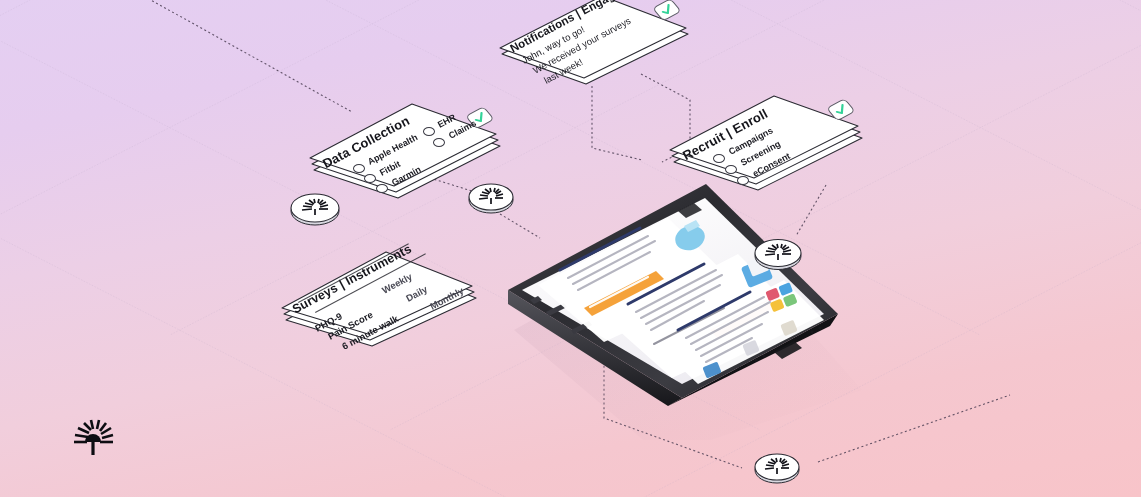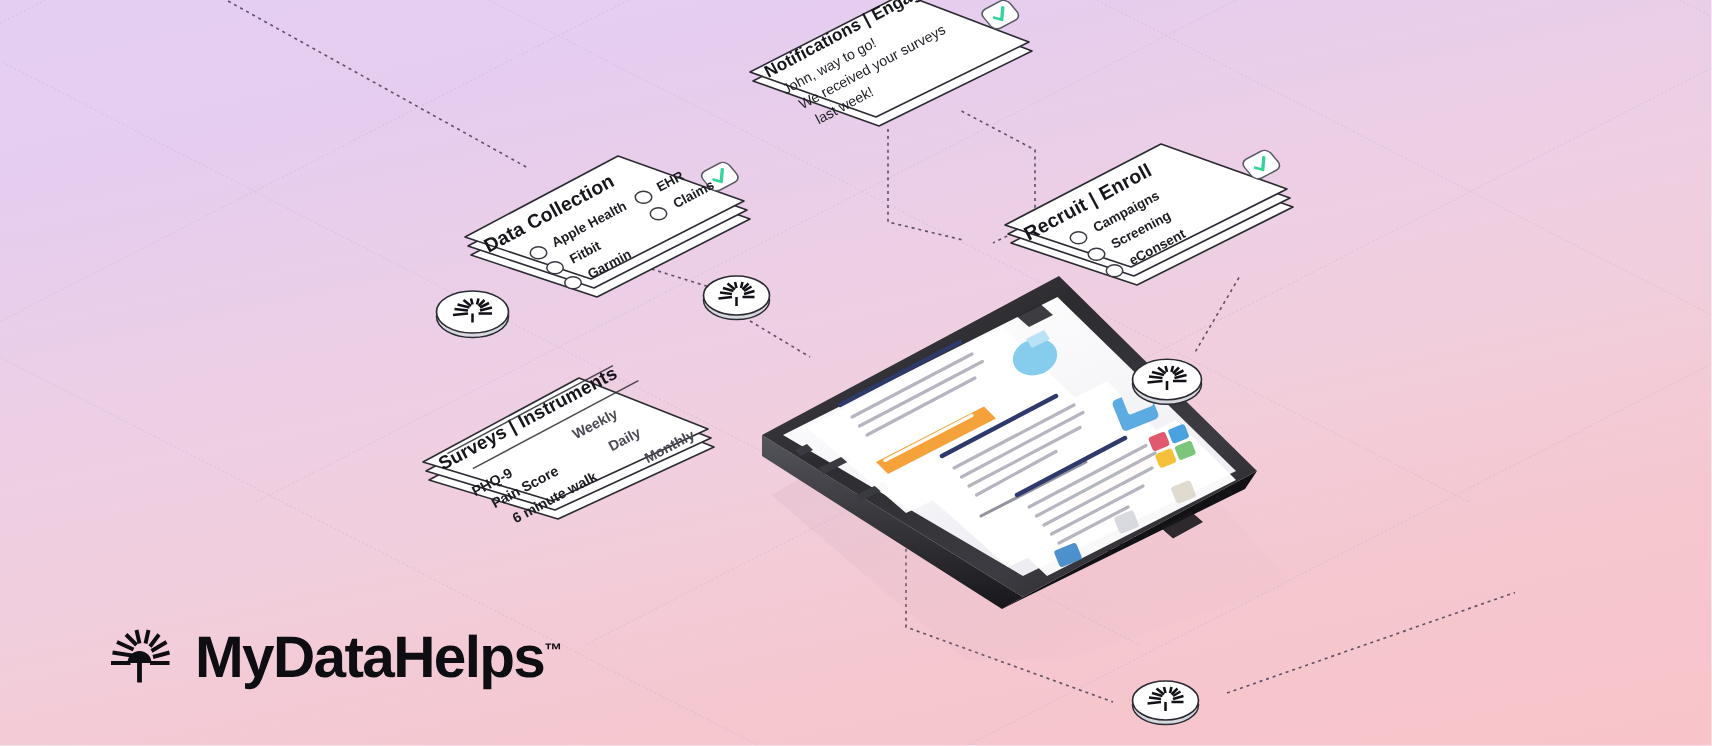--- a/index.html
+++ b/index.html
@@ -419,18 +419,15 @@
           <path d="M29 5 L27 14"></path>
           <path d="M36 8 L30 16"></path>
           <path d="M41 13 L31 19"></path>
           <path d="M43 20 L32 23"></path>
           <path d="M43 27 L30 27"></path>
         </g>
         <path d="M23 27 L23 40" stroke="#0d0d12" stroke-width="3.2" stroke-linecap="butt"></path>
         <path d="M15 27 A8 8 0 0 1 31 27 Z" fill="#0d0d12"></path>
       </svg>
     </div>
-    <div class="logo-text">
-      <span>MyDataHelps</span><span class="logo-tm">™</span>
-    </div>
   </div>
 
 </div>
 
 </body></html>

